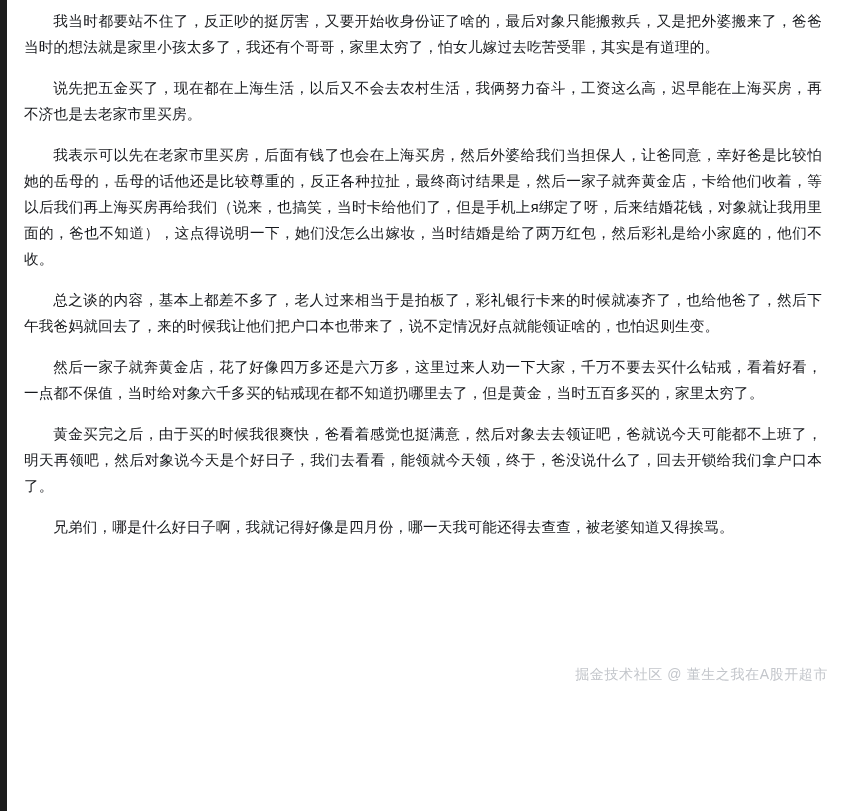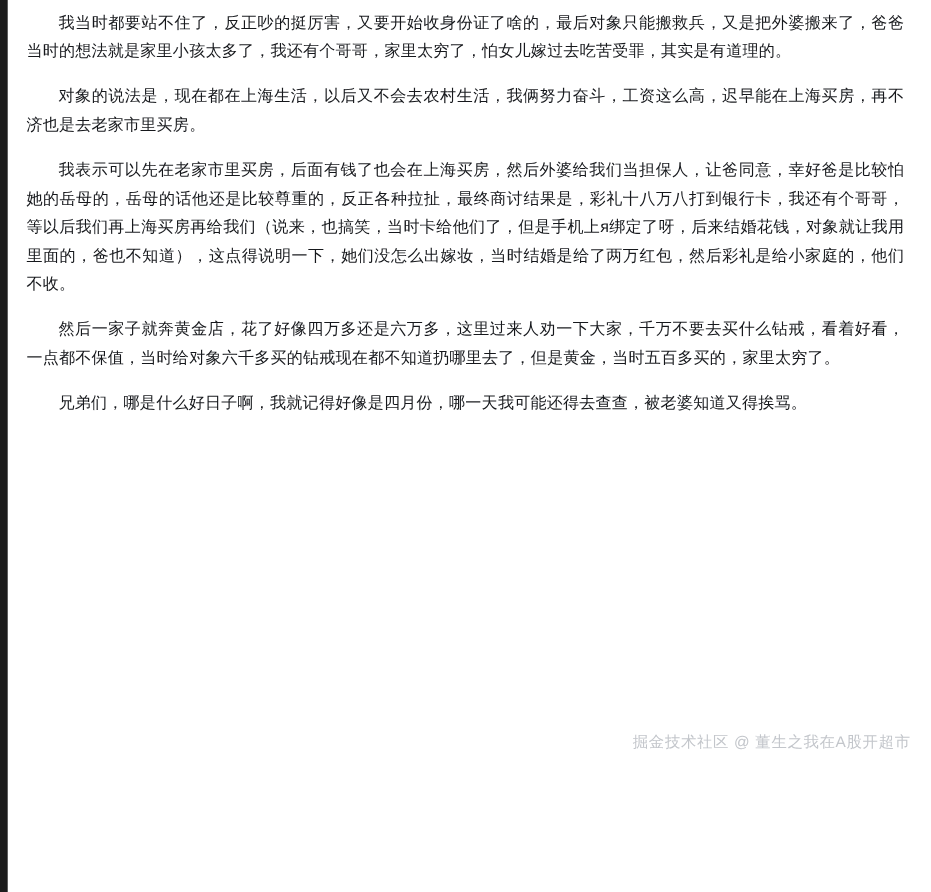--- a/index.html
+++ b/index.html
@@ -54,21 +54,23 @@
   }
 </style>
 </head>
 <body>
 
 <div class="page">
   <div class="left-rule"></div>
 
   <div class="article">
     <p>我当时都要站不住了，反正吵的挺厉害，又要开始收身份证了啥的，最后对象只能搬救兵，又是把外婆搬来了，爸爸当时的想法就是家里小孩太多了，我还有个哥哥，家里太穷了，怕女儿嫁过去吃苦受罪，其实是有道理的。</p>
-    <p>对象的说法是，现在都在上海生活，以后又不会去农村生活，我俩努力奋斗，工资这么高，迟早能在上海买房，再不济也是去老家市里买房。</p>
-    <p>我表示可以先在老家市里买房，后面有钱了也会在上海买房，然后外婆给我们当担保人，让爸同意，幸好爸是比较怕她的岳母的，岳母的话他还是比较尊重的，反正各种拉扯，最终商讨结果是，彩礼十八万八打到银行卡，我还有个哥哥，等以后我们再上海买房再给我们（说来，也搞笑，当时卡给他们了，但是手机上я绑定了呀，后来结婚花钱，对象就让我用里面的，爸也不知道），这点得说明一下，她们没怎么出嫁妆，当时结婚是给了两万红包，然后彩礼是给小家庭的，他们不收。</p>
+    <p>说先把五金买了，现在都在上海生活，以后又不会去农村生活，我俩努力奋斗，工资这么高，迟早能在上海买房，再不济也是去老家市里买房。</p>
+    <p>我表示可以先在老家市里买房，后面有钱了也会在上海买房，然后外婆给我们当担保人，让爸同意，幸好爸是比较怕她的岳母的，岳母的话他还是比较尊重的，反正各种拉扯，最终商讨结果是，然后一家子就奔黄金店，卡给他们收着，等以后我们再上海买房再给我们（说来，也搞笑，当时卡给他们了，但是手机上я绑定了呀，后来结婚花钱，对象就让我用里面的，爸也不知道），这点得说明一下，她们没怎么出嫁妆，当时结婚是给了两万红包，然后彩礼是给小家庭的，他们不收。</p>
+    <p>总之谈的内容，基本上都差不多了，老人过来相当于是拍板了，彩礼银行卡来的时候就凑齐了，也给他爸了，然后下午我爸妈就回去了，来的时候我让他们把户口本也带来了，说不定情况好点就能领证啥的，也怕迟则生变。</p>
     <p>然后一家子就奔黄金店，花了好像四万多还是六万多，这里过来人劝一下大家，千万不要去买什么钻戒，看着好看，一点都不保值，当时给对象六千多买的钻戒现在都不知道扔哪里去了，但是黄金，当时五百多买的，家里太穷了。</p>
+    <p>黄金买完之后，由于买的时候我很爽快，爸看着感觉也挺满意，然后对象去去领证吧，爸就说今天可能都不上班了，明天再领吧，然后对象说今天是个好日子，我们去看看，能领就今天领，终于，爸没说什么了，回去开锁给我们拿户口本了。</p>
     <p>兄弟们，哪是什么好日子啊，我就记得好像是四月份，哪一天我可能还得去查查，被老婆知道又得挨骂。</p>
 
   </div>
 
   <div class="watermark">掘金技术社区 @ 董生之我在A股开超市</div>
 </div>
 
 </body></html>

